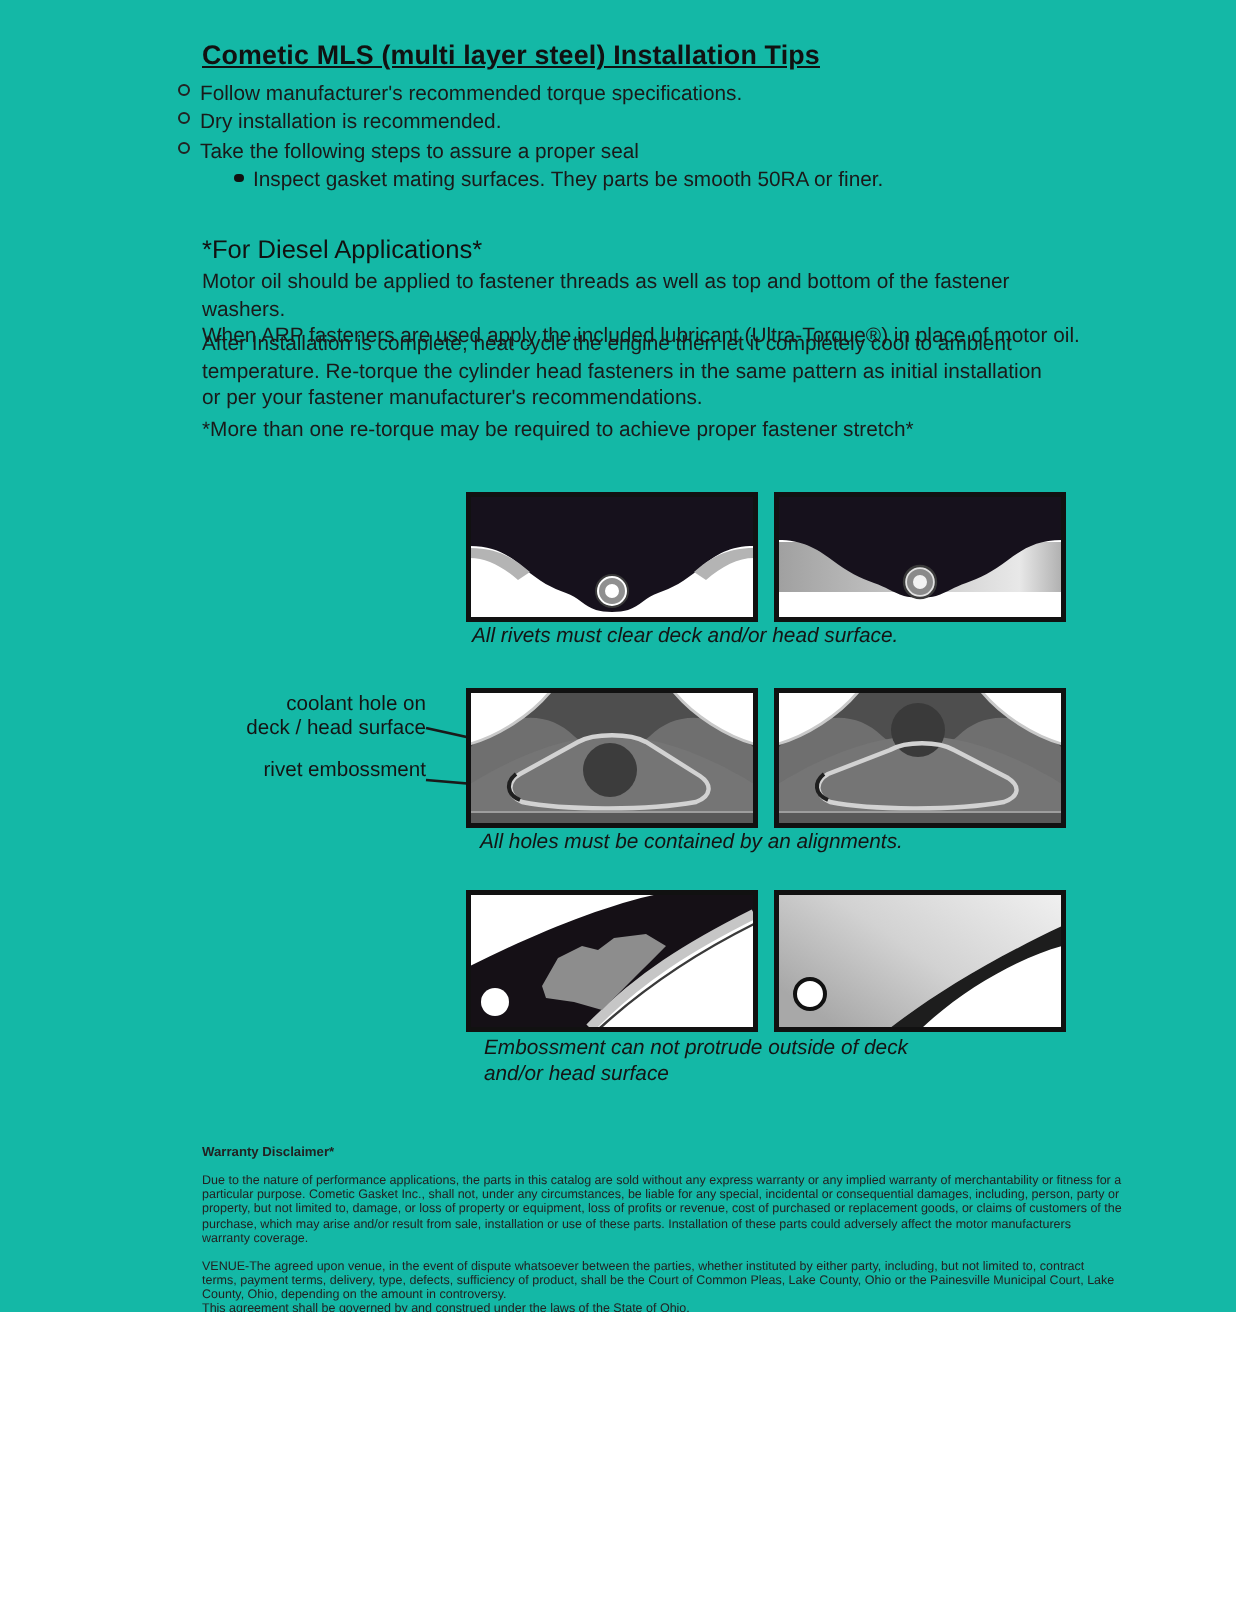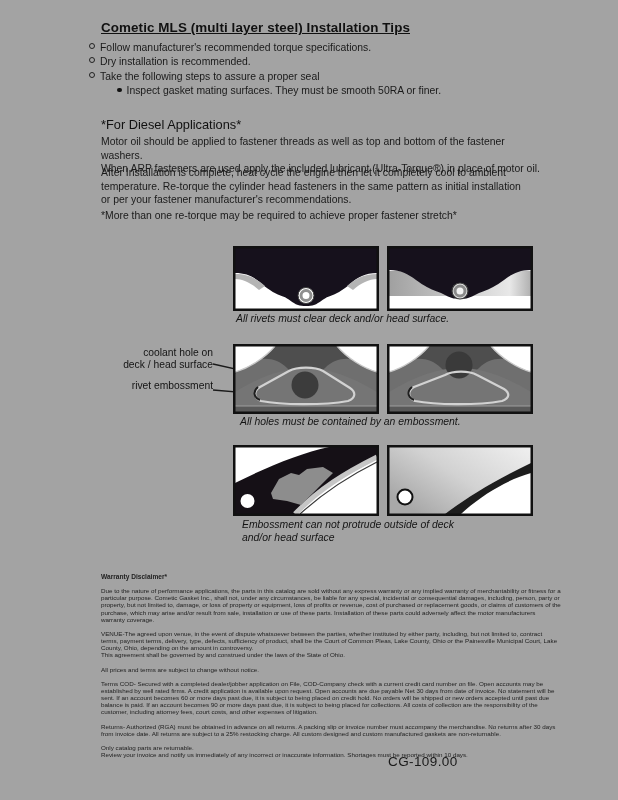--- a/index.html
+++ b/index.html
@@ -1,17 +1,17 @@
 <!DOCTYPE html>
 <html><head>
 <meta charset="utf-8">
 <style>
   html,body{margin:0;padding:0;background:#ffffff;}
   .page{
-    position:relative;width:618px;height:800px;background:#a3a3a3;overflow:hidden;
+    position:relative;width:618px;height:656px;background:#14b8a6;overflow:hidden;
     font-family:"Liberation Sans","DejaVu Sans",sans-serif;color:#1c1c1c;
   }
   .abs{position:absolute;}
   .title{
     font-size:13.4px;font-weight:bold;text-decoration:underline;
     letter-spacing:.1px;color:#111;
   }
   .tips{font-size:10.4px;line-height:14.4px;color:#1a1a1a;width:440px;}
   .tip-row{white-space:nowrap;}
   .tip-row.lvl2{padding-left:28px;}
@@ -39,21 +39,21 @@
 <body>
 
 <div class="page">
 
   <div class="abs title" style="left:101px;top:20px;">Cometic MLS (multi layer steel) Installation Tips</div>
 
   <div class="abs tips" style="left:89px;top:41px;">
     <div class="tip-row"><span class="marker-circle"></span><span>Follow manufacturer's recommended torque specifications.</span></div>
     <div class="tip-row"><span class="marker-circle"></span><span>Dry installation is recommended.</span></div>
     <div class="tip-row"><span class="marker-circle"></span><span>Take the following steps to assure a proper seal</span></div>
-    <div class="tip-row lvl2"><span class="marker-dot"></span><span>Inspect gasket mating surfaces.  They must be smooth 50RA or finer.</span></div>
+    <div class="tip-row lvl2"><span class="marker-dot"></span><span>Inspect gasket mating surfaces.  They parts be smooth 50RA or finer.</span></div>
   </div>
 
   <div class="abs h2" style="left:101px;top:117px;">*For Diesel Applications*</div>
   <div class="abs para" style="left:101px;top:135px;">Motor oil should be applied to fastener threads as well as top and bottom of the fastener washers.
 When ARP fasteners are used apply the included lubricant (Ultra-Torque®) in place of motor oil.</div>
   <div class="abs para" style="left:101px;top:166px;">After Installation is complete, heat cycle the engine then let it completely cool to ambient
 temperature. Re-torque the cylinder head fasteners in the same pattern as initial installation
 or per your fastener manufacturer's recommendations.</div>
   <div class="abs para" style="left:101px;top:209px;">*More than one re-torque may be required to achieve proper fastener stretch*</div>
 
@@ -134,21 +134,21 @@
       <path d="M2,48 C28,32 52,24 73,24 C94,24 118,32 144,48 L144,62 L2,62 Z" fill="#757575"></path>
       <rect x="2" y="62" width="142" height="6" fill="#595959"></rect>
       <line x1="2" y1="62" x2="144" y2="62" stroke="#9e9e9e" stroke-width="1"></line>
       <circle cx="72" cy="21" r="13.5" fill="#3a3a3a"></circle>
       <path d="M28,57 C21,54 20,47 27,43 L58,31 C66,26.5 82,26.5 90,31 L117,45 C123,49 123,54 115,57 C90,61.5 48,61 28,57 Z" stroke="#d2d2d2" stroke-width="2.2" fill="none"></path>
       <path d="M25,43 C20,47 20,53 27,56" stroke="#1f1f1f" stroke-width="2" fill="none"></path>
       <rect x="1.25" y="1.25" width="143.5" height="67.5" fill="none" stroke="#111111" stroke-width="2.5"></rect>
     </svg>
   </div>
 
-  <div class="abs caption" style="left:240px;top:415px;">All holes must be contained by an embossment.</div>
+  <div class="abs caption" style="left:240px;top:415px;">All holes must be contained by an alignments.</div>
 
   <div class="abs dlabel" style="left:233px;top:429px;">RIGHT</div>
   <div class="abs dlabel" style="left:387px;top:429px;">WRONG</div>
 
   <div class="abs dbox" style="left:233px;top:445px;">
     <svg width="146" height="71" viewBox="0 0 146 71">
       <rect x="2" y="2" width="142" height="67" fill="#ffffff"></rect>
       <path d="M2,38 C34,22 68,8 96,2 L144,2 L144,14 C112,30 86,46 64,69 L2,69 Z" fill="#151016"></path>
       <path d="M144,12 C112,28 86,44 62,69" stroke="#c6c6c6" stroke-width="5" fill="none"></path>
       <path d="M144,17 C114,32 90,48 67,69" stroke="#3a3a3a" stroke-width="1.2" fill="none"></path>

